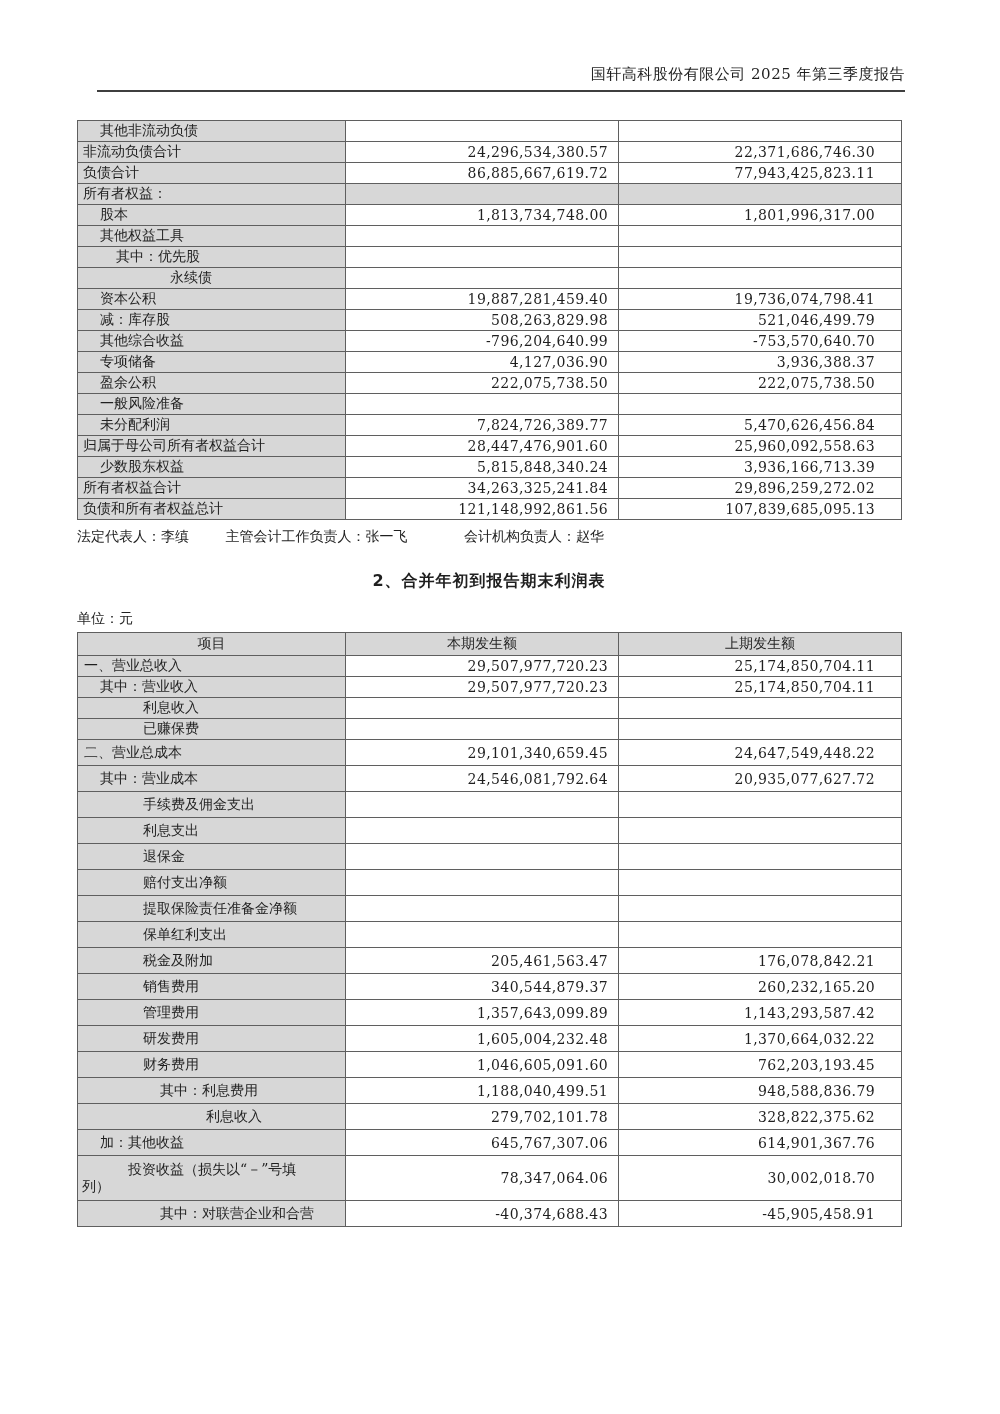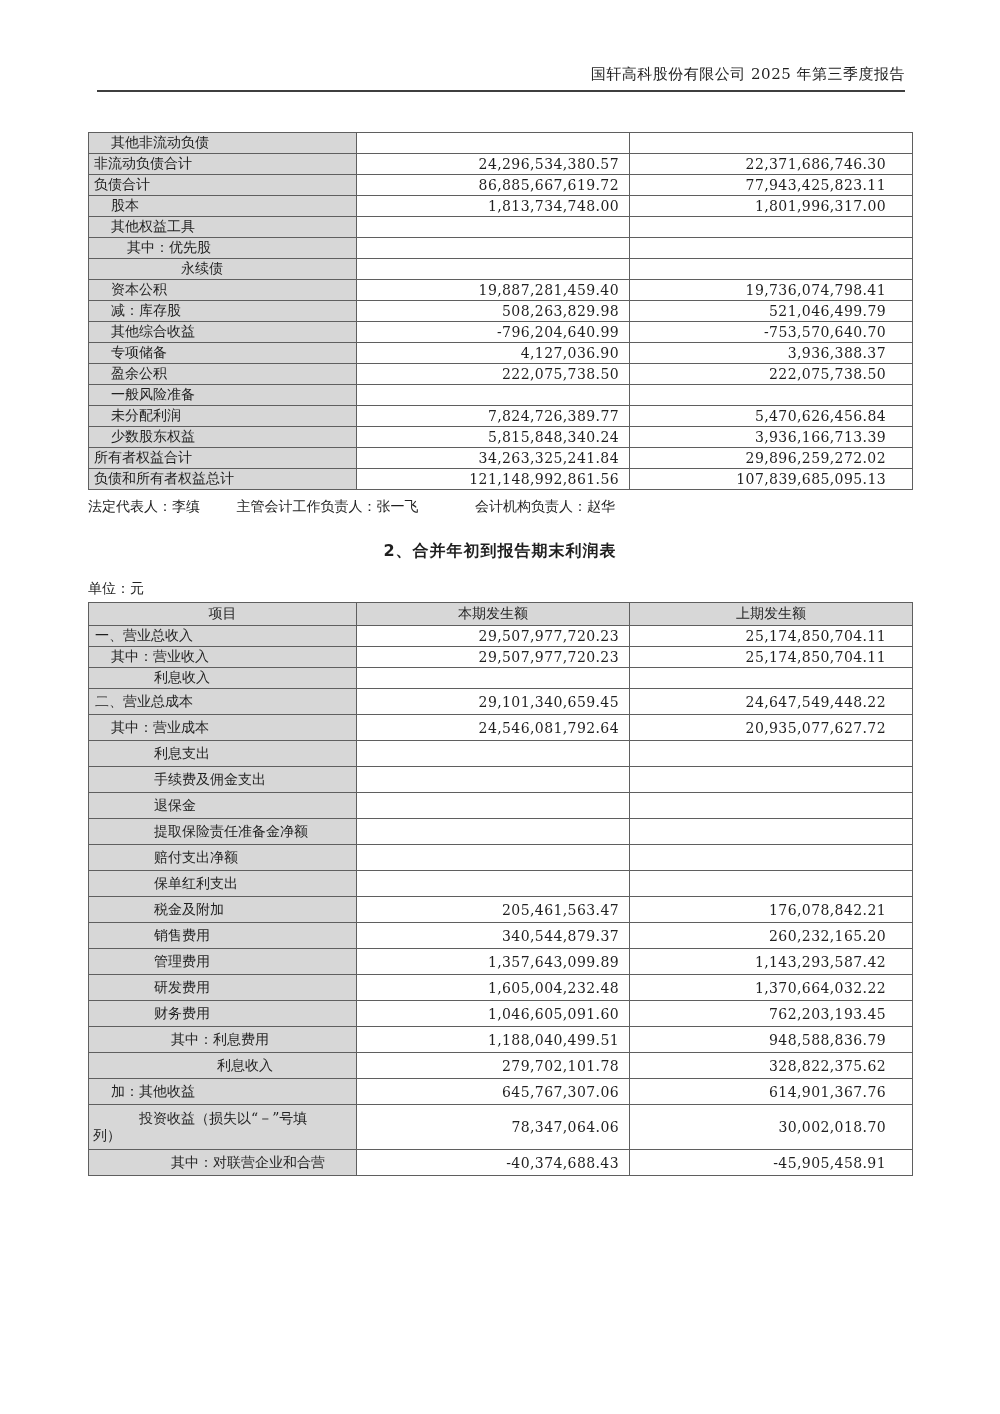--- a/index.html
+++ b/index.html
@@ -25,21 +25,21 @@
     font-size:15px;
     line-height:20px;
     letter-spacing:0.5px;
   }
   .doc-header-rule{
     margin-top:6px;
     border-top:2px solid var(--rule);
     height:0;
   }
   
-  .content{position:absolute;top:120px;left:88px;width:824px;margin-top:12px;}
+  .content{position:absolute;top:120px;left:77px;width:824px;}
 
   table{
     border-collapse:collapse;
     table-layout:fixed;
     width:824px;
   }
   td,th{
     border:1px solid var(--border);
     font-size:14px;
     font-weight:normal;
@@ -133,20 +133,25 @@
           <tr>
             <td class="cell-label ind-0">非流动负债合计</td>
             <td class="cell-num">24,296,534,380.57</td>
             <td class="cell-num cell-prior">22,371,686,746.30</td>
           </tr>
           <tr>
             <td class="cell-label ind-0">负债合计</td>
             <td class="cell-num">86,885,667,619.72</td>
             <td class="cell-num cell-prior">77,943,425,823.11</td>
           </tr>
+          <tr class="full-shade">
+            <td class="cell-label ind-0">所有者权益：</td>
+            <td class="cell-num"></td>
+            <td class="cell-num cell-prior"></td>
+          </tr>
           <tr>
             <td class="cell-label ind-1">股本</td>
             <td class="cell-num">1,813,734,748.00</td>
             <td class="cell-num cell-prior">1,801,996,317.00</td>
           </tr>
           <tr>
             <td class="cell-label ind-1">其他权益工具</td>
             <td class="cell-num"></td>
             <td class="cell-num cell-prior"></td>
           </tr>
@@ -187,20 +192,25 @@
           </tr>
           <tr>
             <td class="cell-label ind-1">一般风险准备</td>
             <td class="cell-num"></td>
             <td class="cell-num cell-prior"></td>
           </tr>
           <tr>
             <td class="cell-label ind-1">未分配利润</td>
             <td class="cell-num">7,824,726,389.77</td>
             <td class="cell-num cell-prior">5,470,626,456.84</td>
+          </tr>
+          <tr>
+            <td class="cell-label ind-0">归属于母公司所有者权益合计</td>
+            <td class="cell-num">28,447,476,901.60</td>
+            <td class="cell-num cell-prior">25,960,092,558.63</td>
           </tr>
           <tr>
             <td class="cell-label ind-1">少数股东权益</td>
             <td class="cell-num">5,815,848,340.24</td>
             <td class="cell-num cell-prior">3,936,166,713.39</td>
           </tr>
           <tr>
             <td class="cell-label ind-0">所有者权益合计</td>
             <td class="cell-num">34,263,325,241.84</td>
             <td class="cell-num cell-prior">29,896,259,272.02</td>
@@ -243,52 +253,57 @@
           <tr class="row-compact">
             <td class="cell-label ind-1">其中：营业收入</td>
             <td class="cell-num">29,507,977,720.23</td>
             <td class="cell-num cell-prior">25,174,850,704.11</td>
           </tr>
           <tr class="row-compact">
             <td class="cell-label ind-2">利息收入</td>
             <td class="cell-num"></td>
             <td class="cell-num cell-prior"></td>
           </tr>
+          <tr class="row-compact">
+            <td class="cell-label ind-2">已赚保费</td>
+            <td class="cell-num"></td>
+            <td class="cell-num cell-prior"></td>
+          </tr>
           <tr class="row-normal">
             <td class="cell-label ind-0">二、营业总成本</td>
             <td class="cell-num">29,101,340,659.45</td>
             <td class="cell-num cell-prior">24,647,549,448.22</td>
           </tr>
           <tr class="row-normal">
             <td class="cell-label ind-1">其中：营业成本</td>
             <td class="cell-num">24,546,081,792.64</td>
             <td class="cell-num cell-prior">20,935,077,627.72</td>
           </tr>
           <tr class="row-normal">
+            <td class="cell-label ind-2">手续费及佣金支出</td>
+            <td class="cell-num"></td>
+            <td class="cell-num cell-prior"></td>
+          </tr>
+          <tr class="row-normal">
             <td class="cell-label ind-2">利息支出</td>
             <td class="cell-num"></td>
             <td class="cell-num cell-prior"></td>
           </tr>
           <tr class="row-normal">
-            <td class="cell-label ind-2">手续费及佣金支出</td>
-            <td class="cell-num"></td>
-            <td class="cell-num cell-prior"></td>
-          </tr>
-          <tr class="row-normal">
             <td class="cell-label ind-2">退保金</td>
             <td class="cell-num"></td>
             <td class="cell-num cell-prior"></td>
           </tr>
           <tr class="row-normal">
+            <td class="cell-label ind-2">赔付支出净额</td>
+            <td class="cell-num"></td>
+            <td class="cell-num cell-prior"></td>
+          </tr>
+          <tr class="row-normal">
             <td class="cell-label ind-2">提取保险责任准备金净额</td>
-            <td class="cell-num"></td>
-            <td class="cell-num cell-prior"></td>
-          </tr>
-          <tr class="row-normal">
-            <td class="cell-label ind-2">赔付支出净额</td>
             <td class="cell-num"></td>
             <td class="cell-num cell-prior"></td>
           </tr>
           <tr class="row-normal">
             <td class="cell-label ind-2">保单红利支出</td>
             <td class="cell-num"></td>
             <td class="cell-num cell-prior"></td>
           </tr>
           <tr class="row-normal">
             <td class="cell-label ind-2">税金及附加</td>

